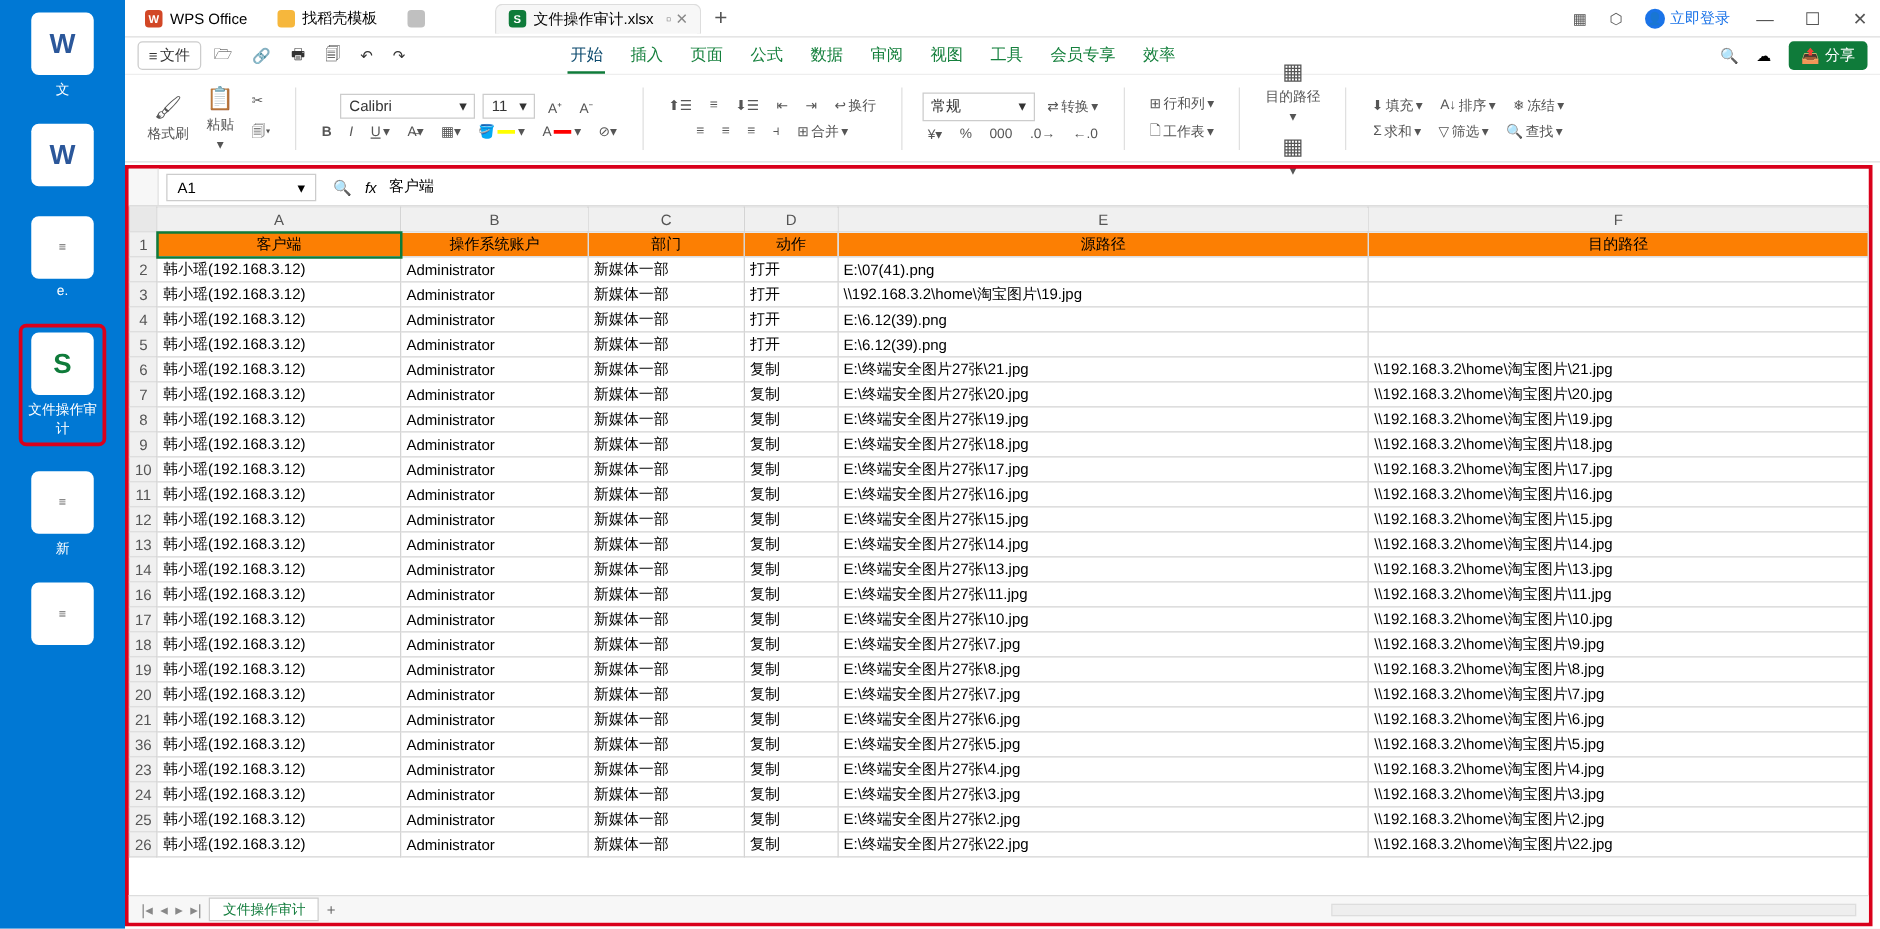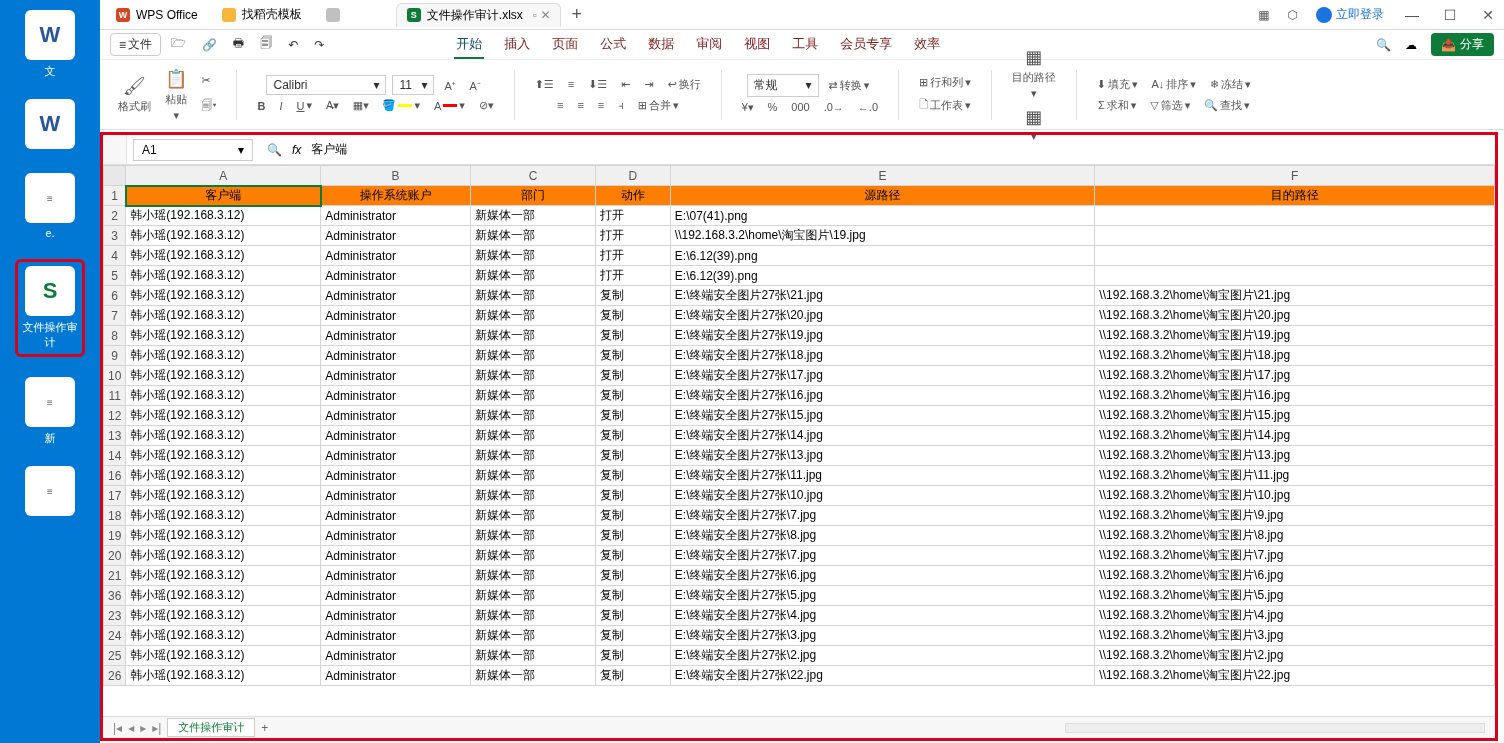--- a/index.html
+++ b/index.html
@@ -30,34 +30,34 @@
   .titlebar-right { margin-left: auto; display: flex; align-items: center; gap: 18px; color: #555; }
   .login-btn { display: flex; align-items: center; gap: 4px; color: #1a73e8; }
   .login-btn .avatar { width: 16px; height: 16px; border-radius: 50%; background: #1a73e8; display: inline-flex; align-items: center; justify-content: center; color: #fff; font-size: 10px; }
   .win-btn { width: 20px; text-align: center; font-size: 14px; }
   
   
   .menubar { height: 30px; display: flex; align-items: center; padding: 0 10px; gap: 4px; border-bottom: 1px solid #eee; }
   .menu-btn { padding: 3px 6px; display: flex; align-items: center; gap: 2px; color: #333; }
   .menu-file { border: 1px solid #ccc; border-radius: 4px; padding: 2px 8px; }
   .menu-tabs { display: flex; gap: 18px; margin-left: 120px; font-size: 13px; }
-  .menu-tab { padding: 4px 2px; color: #7f1d1d; }
+  .menu-tab { padding: 4px 2px; color: #15803d; }
   .menu-tab.active { color: #0c4a6e; border-bottom: 2px solid #0f7b3a; font-weight: 500; }
   .menubar-right { margin-left: auto; display: flex; align-items: center; gap: 14px; }
   .share-btn { background: #0f7b3a; color: #fff; padding: 3px 10px; border-radius: 4px; display: flex; align-items: center; gap: 4px; }
   
   
   .ribbon { height: 70px; display: flex; align-items: center; padding: 4px 10px; border-bottom: 1px solid #ddd; gap: 8px; }
   .ribbon-group { display: flex; flex-direction: column; align-items: center; gap: 2px; font-size: 11px; color: #333; padding: 0 4px; }
   .ribbon-row { display: flex; gap: 6px; align-items: center; }
   .ribbon-sep { width: 1px; height: 50px; background: #e0e0e0; margin: 0 4px; }
   .rbtn { padding: 2px 4px; color: #555; display: flex; align-items: center; gap: 2px; }
   .rbtn-lg { flex-direction: column; font-size: 11px; }
   .rbtn-lg .ricon { font-size: 18px; }
-  .font-select { border: 1px solid #ccc; padding: 2px 6px; width: 120px; font-size: 12px; display: flex; justify-content: space-between; align-items: center; }
+  .font-select { border: 1px solid #ccc; padding: 2px 6px; width: 108px; font-size: 12px; display: flex; justify-content: space-between; align-items: center; }
   .size-select { border: 1px solid #ccc; padding: 2px 6px; width: 42px; font-size: 12px; display: flex; justify-content: space-between; align-items: center; }
   .color-strip { width: 14px; height: 3px; display: block; }
   
   
   .formula-row { height: 30px; display: flex; align-items: center; border-bottom: 1px solid #ddd; }
   .row-indicator { width: 24px; height: 100%; border-right: 1px solid #e2e2e2; background: #f7f7f7; }
   .name-box { width: 120px; border: 1px solid #ccc; margin: 0 6px; padding: 3px 8px; display: flex; justify-content: space-between; align-items: center; }
   .fx-area { display: flex; align-items: center; gap: 10px; flex: 1; padding-left: 8px; }
   
   
@@ -233,21 +233,21 @@
         <span class="rbtn">≡</span>
         <span class="rbtn">≡</span>
         <span class="rbtn">≡</span>
         <span class="rbtn">⫞</span>
         <span class="rbtn">⊞ <span>合并</span>▾</span>
       </div>
     </div>
     <div class="ribbon-sep"></div>
     <div class="ribbon-group">
       <div class="ribbon-row">
-        <div class="font-select" style="width:72px">
+        <div class="font-select" style="width:90px">
             <span>常规</span>
             <span>▾</span>
           </div>
         <span class="rbtn">⇄ <span>转换</span>▾</span>
       </div>
       <div class="ribbon-row">
         <span class="rbtn">¥▾</span>
         <span class="rbtn">%</span>
         <span class="rbtn">000</span>
         <span class="rbtn">.0→</span>

